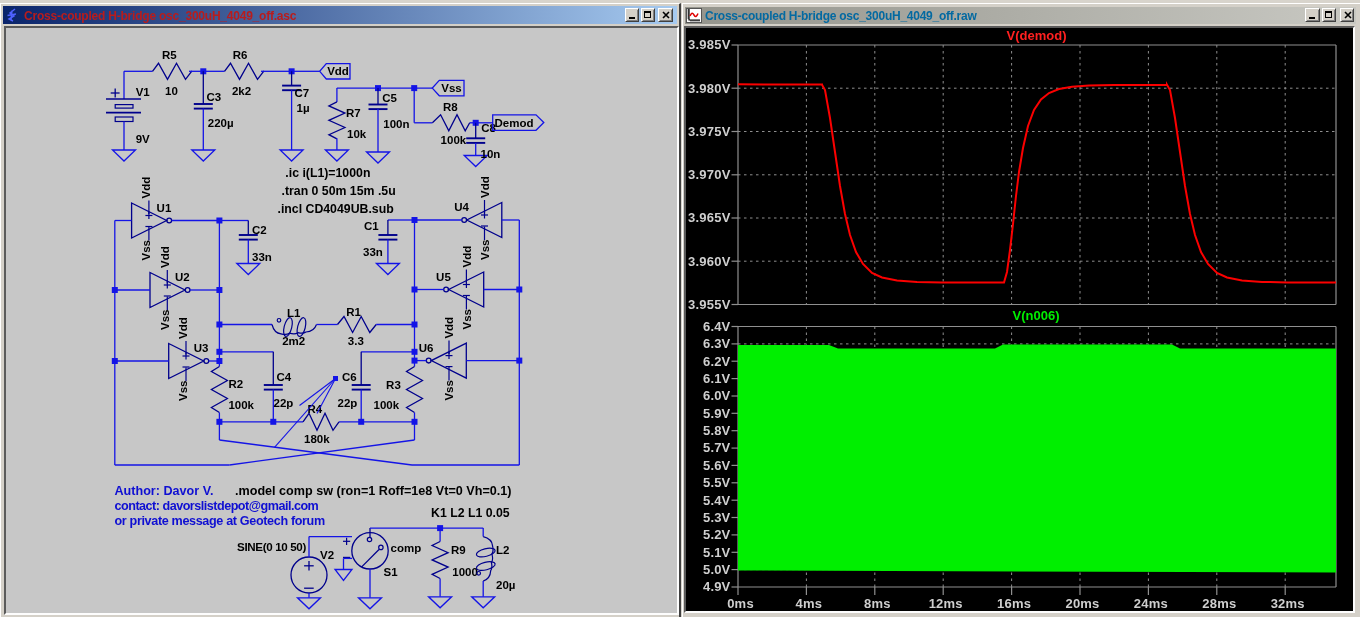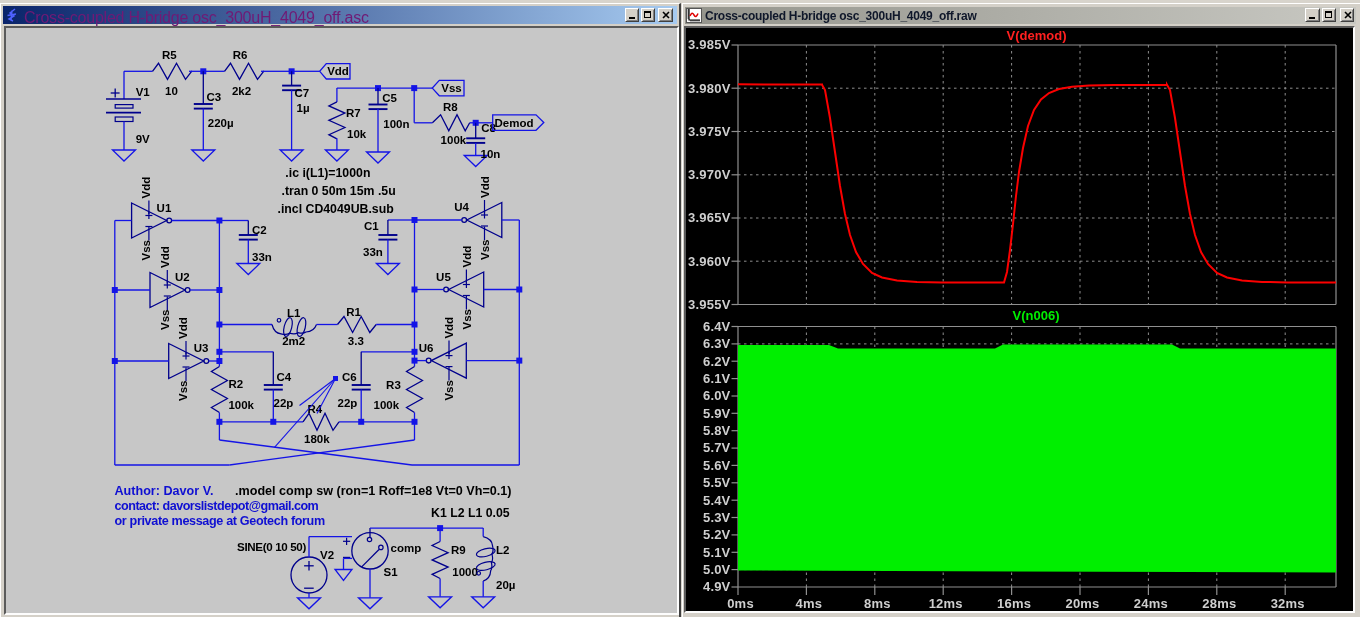--- a/index.html
+++ b/index.html
@@ -2,21 +2,21 @@
 <html><head><meta charset="utf-8"><style>
 *{margin:0;padding:0;box-sizing:border-box}
 body{width:1360px;height:617px;overflow:hidden;background:#d8d4cc;position:relative;font-family:"Liberation Sans",sans-serif}
 </style></head><body>
 
 <div style="position:absolute;left:0;top:3px;width:681px;height:614px;background:#d4d0c8;border-left:1px solid #fff;border-top:1px solid #fff;border-right:2px solid #404040"></div>
 <div style="position:absolute;left:3px;top:6px;width:674px;height:18px;background:linear-gradient(to right,#0a246a,#a6caf0)"></div>
 <svg style="position:absolute;left:6px;top:8px" width="13" height="14">
     <path d="M9 1 L4 5 L8 8 L3 11 L7 13 M1.5 7.5 L10 6 M6 2.5 L5 12" stroke="#4f62ff" stroke-width="1.5" fill="none"></path>
   </svg>
-<div style="position:absolute;left:24px;top:8.5px;color:#701a75;font-size:16px;font-weight:normal;letter-spacing:-0.22px;white-space:nowrap">Cross-coupled H-bridge osc_300uH_4049_off.asc</div>
+<div style="position:absolute;left:24px;top:8.5px;color:#b91c1c;font-size:12px;font-weight:bold;letter-spacing:-0.22px;white-space:nowrap">Cross-coupled H-bridge osc_300uH_4049_off.asc</div>
 <div style="position:absolute;left:624.5px;top:8px;width:14.5px;height:13.5px;background:#d4d0c8;border:1px solid;border-color:#fff #404040 #404040 #fff;box-shadow:inset 1px 1px 0 #d4d0c8, inset -1px -1px 0 #808080">
     <div style="position:absolute;left:3px;top:8px;width:6px;height:2px;background:#000"></div>
   </div>
 <div style="position:absolute;left:640.8px;top:8px;width:14.5px;height:13.5px;background:#d4d0c8;border:1px solid;border-color:#fff #404040 #404040 #fff;box-shadow:inset 1px 1px 0 #d4d0c8, inset -1px -1px 0 #808080">
     <div style="position:absolute;left:2.5px;top:2px;width:7px;height:6.5px;border:1px solid #000;border-top-width:2px"></div>
   </div>
 <div style="position:absolute;left:658.4px;top:8px;width:14.5px;height:13.5px;background:#d4d0c8;border:1px solid;border-color:#fff #404040 #404040 #fff;box-shadow:inset 1px 1px 0 #d4d0c8, inset -1px -1px 0 #808080">
     <svg width="14" height="13" style="position:absolute;left:0;top:0">
       <path d="M4 3 L10 9 M10 3 L4 9" stroke="#000" stroke-width="1.6"></path>
     </svg>
@@ -25,21 +25,21 @@
 
 <div style="position:absolute;left:682px;top:3px;width:678px;height:614px;background:#d4d0c8;border-left:1px solid #fff;border-top:1px solid #fff"></div>
 <div style="position:absolute;left:685px;top:7px;width:671px;height:17px;background:linear-gradient(to right,#94948c,#c8c8c2)"></div>
 <div style="position:absolute;left:685.5px;top:8px;width:16px;height:15px;background:#fff;border:1px solid #555">
     <svg width="16" height="15" style="position:absolute;left:-1px;top:-1px">
       <path d="M3 1 L3 12 L14 12" stroke="#000" stroke-width="1.2" fill="none"></path>
       <path d="M1.5 2 h1.5 M1.5 4 h1.5 M1.5 6 h1.5 M1.5 8 h1.5 M1.5 10 h1.5 M5 13.5 v-1.5 M7 13.5 v-1.5 M9 13.5 v-1.5 M11 13.5 v-1.5 M13 13.5 v-1.5" stroke="#000" stroke-width="1"></path>
       <path d="M4 8 C5.5 4.5 6.5 4.5 8 7 C9.5 9.5 10.5 9 12 5.5" stroke="#e00000" stroke-width="1.5" fill="none"></path>
     </svg>
   </div>
-<div style="position:absolute;left:705px;top:9px;color:#0f172a;font-size:12px;font-weight:bold;letter-spacing:-0.25px;white-space:nowrap">Cross-coupled H-bridge osc_300uH_4049_off.raw</div>
+<div style="position:absolute;left:705px;top:9px;color:#0369a1;font-size:12px;font-weight:bold;letter-spacing:-0.25px;white-space:nowrap">Cross-coupled H-bridge osc_300uH_4049_off.raw</div>
 <div style="position:absolute;left:1305.2px;top:8px;width:14.5px;height:13.5px;background:#d4d0c8;border:1px solid;border-color:#fff #404040 #404040 #fff;box-shadow:inset 1px 1px 0 #d4d0c8, inset -1px -1px 0 #808080">
     <div style="position:absolute;left:3px;top:8px;width:6px;height:2px;background:#000"></div>
   </div>
 <div style="position:absolute;left:1321.8px;top:8px;width:14.5px;height:13.5px;background:#d4d0c8;border:1px solid;border-color:#fff #404040 #404040 #fff;box-shadow:inset 1px 1px 0 #d4d0c8, inset -1px -1px 0 #808080">
     <div style="position:absolute;left:2.5px;top:2px;width:7px;height:6.5px;border:1px solid #000;border-top-width:2px"></div>
   </div>
 <div style="position:absolute;left:1339.5px;top:8px;width:14.5px;height:13.5px;background:#d4d0c8;border:1px solid;border-color:#fff #404040 #404040 #fff;box-shadow:inset 1px 1px 0 #d4d0c8, inset -1px -1px 0 #808080">
     <svg width="14" height="13" style="position:absolute;left:0;top:0">
       <path d="M4 3 L10 9 M10 3 L4 9" stroke="#000" stroke-width="1.6"></path>
     </svg>

